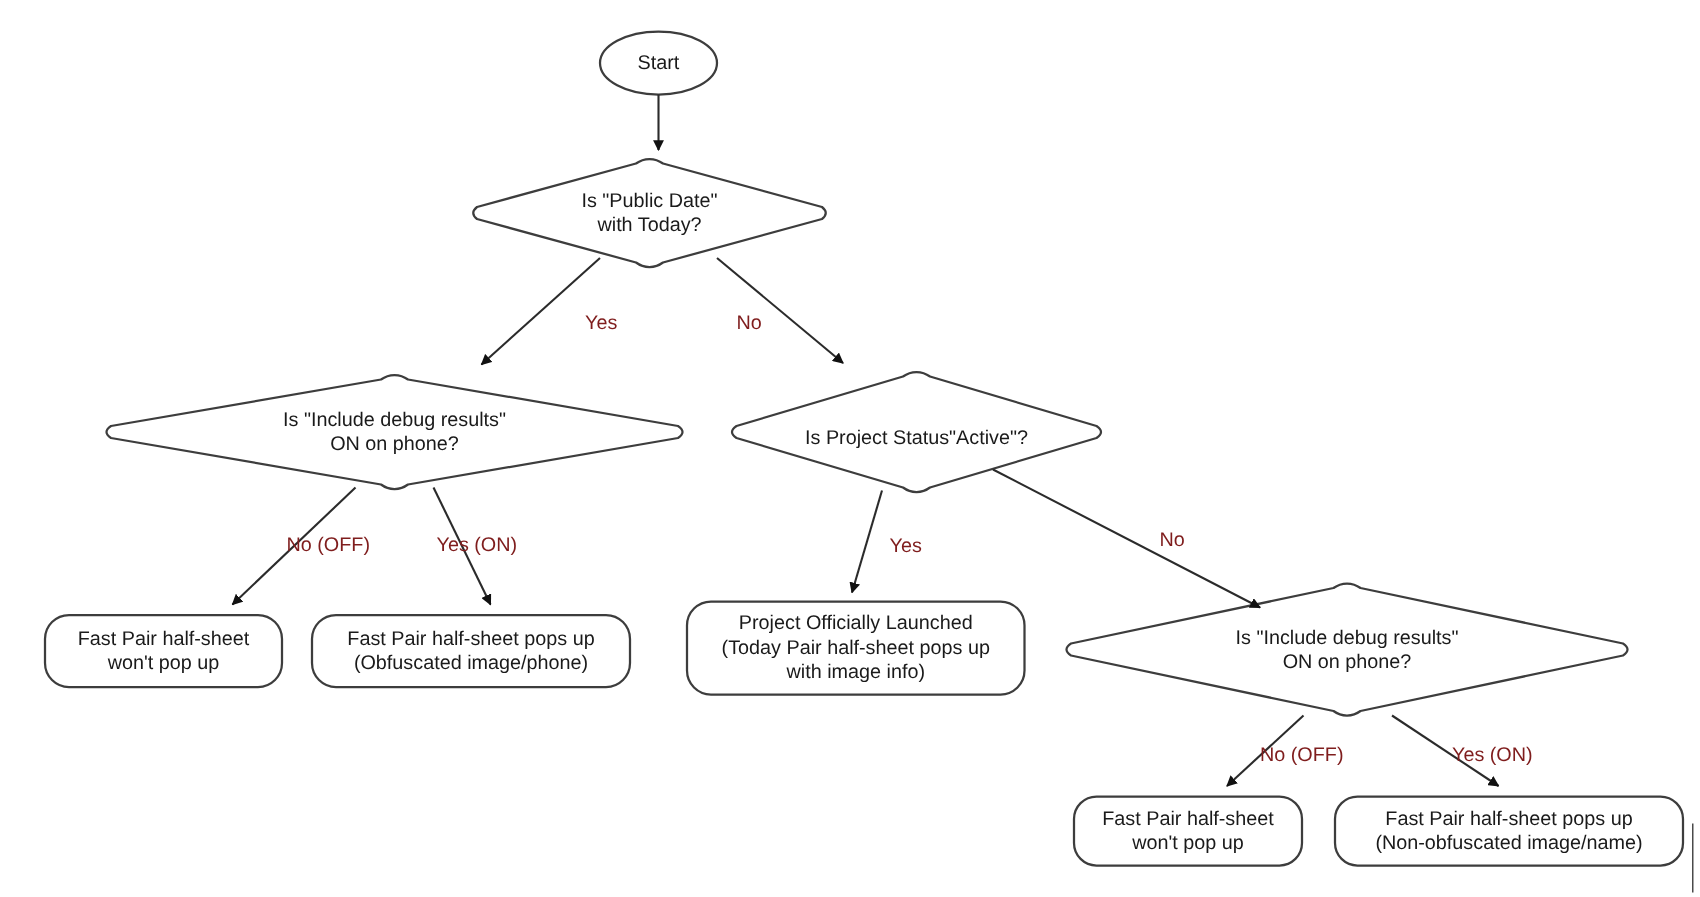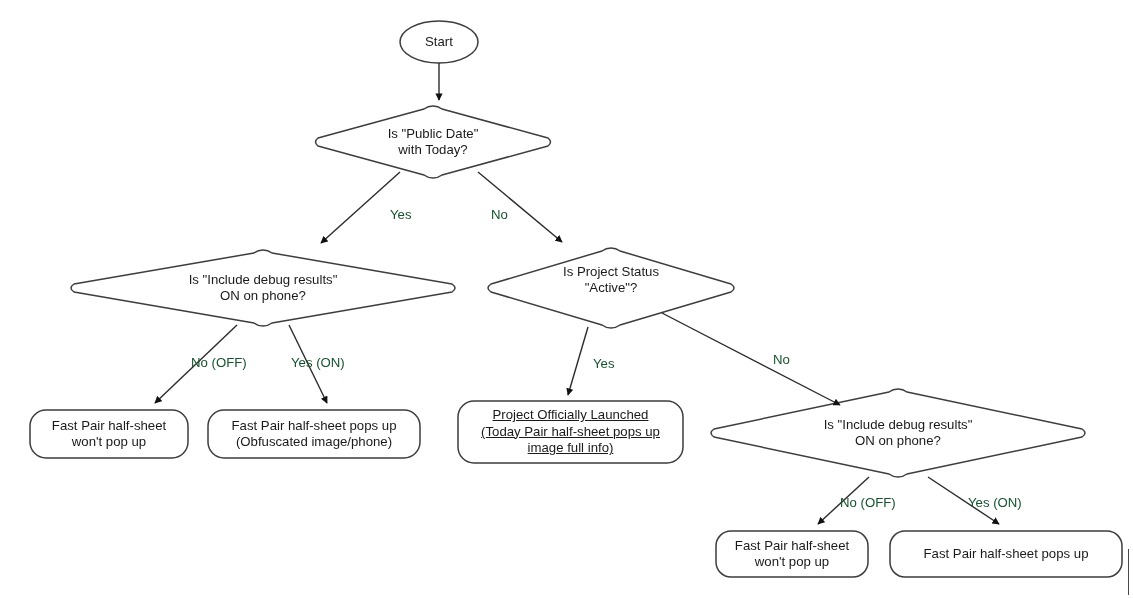--- a/index.html
+++ b/index.html
@@ -34,21 +34,21 @@
     justify-content: center;
     text-align: right;
     color: #1a1a1a;
     font-size: 13.2px;
     line-height: 16.5px;
     white-space: pre;
     pointer-events: none;
   }
   .edge-label {
     position: absolute;
-    color: #14532d;
+    color: #7f1d1d;
     font-size: 13.2px;
     line-height: 15px;
     white-space: pre;
     text-align: left;
   }
   .right-edge-artifact {
     position: absolute;
     top: 549px;
     left: 1128px;
     width: 1px;
@@ -124,53 +124,54 @@
   <div class="node-label" style="left:333px; top:106px; width:200px; height:72px; flex-direction:column;">
     <span>Is "Public Date"</span>
     <span>with Today?</span>
   </div>
 
   <div class="node-label" style="left:133px; top:252px; width:260px; height:72px; flex-direction:column;">
     <span>Is "Include debug results"</span>
     <span>ON on phone?</span>
   </div>
 
-  <div class="node-label" style="left:511px; top:244px; width:200px; height:72px; flex-direction:column;">
+  <div class="node-label" style="left:511px; top:256px; width:200px; height:72px; ">
     <span>Is Project Status</span>
     <span>"Active"?</span>
   </div>
 
   <div class="node-label" style="left:768px; top:397px; width:260px; height:72px; flex-direction:column;">
     <span>Is "Include debug results"</span>
     <span>ON on phone?</span>
   </div>
 
   <div class="node-label" style="left:30px; top:410px; width:158px; height:48px; flex-direction:column;">
     <span>Fast Pair half-sheet</span>
     <span>won't pop up</span>
   </div>
 
   <div class="node-label" style="left:208px; top:410px; width:212px; height:48px; flex-direction:column;">
     <span>Fast Pair half-sheet pops up</span>
     <span>(Obfuscated image/phone)</span>
   </div>
 
-  <div class="node-label" style="left:458px; top:401px; width:225px; height:62px; flex-direction:column;text-decoration:underline;">
+  <div class="node-label" style="left:458px; top:401px; width:225px; height:62px; flex-direction:column;">
     <span>Project Officially Launched</span>
     <span>(Today Pair half-sheet pops up</span>
-    <span>image full info)</span>
+    <span>with image info)</span>
   </div>
 
   <div class="node-label" style="left:716px; top:531px; width:152px; height:46px; flex-direction:column;">
     <span>Fast Pair half-sheet</span>
     <span>won't pop up</span>
   </div>
 
   <div class="node-label" style="left:890px; top:531px; width:232px; height:46px; flex-direction:column;">
     <span>Fast Pair half-sheet pops up</span>
+    <span>(Non-obfuscated image/name)</span>
   </div>
 
   <div class="edge-label" style="left:390px; top:207px;">Yes</div>
 
   <div class="edge-label" style="left:491px; top:207px;">No</div>
 
   <div class="edge-label" style="left:191px; top:355px;">No (OFF)</div>
 
   <div class="edge-label" style="left:291px; top:355px;">Yes (ON)</div>
 

